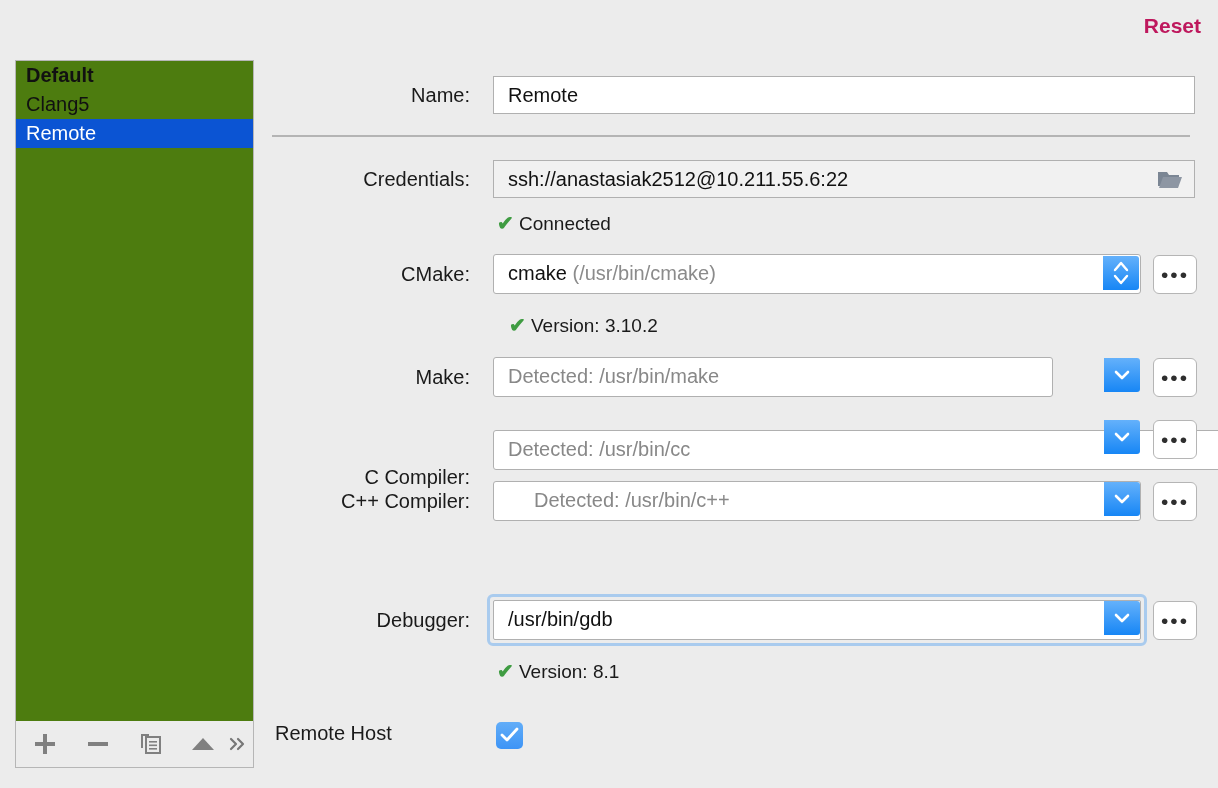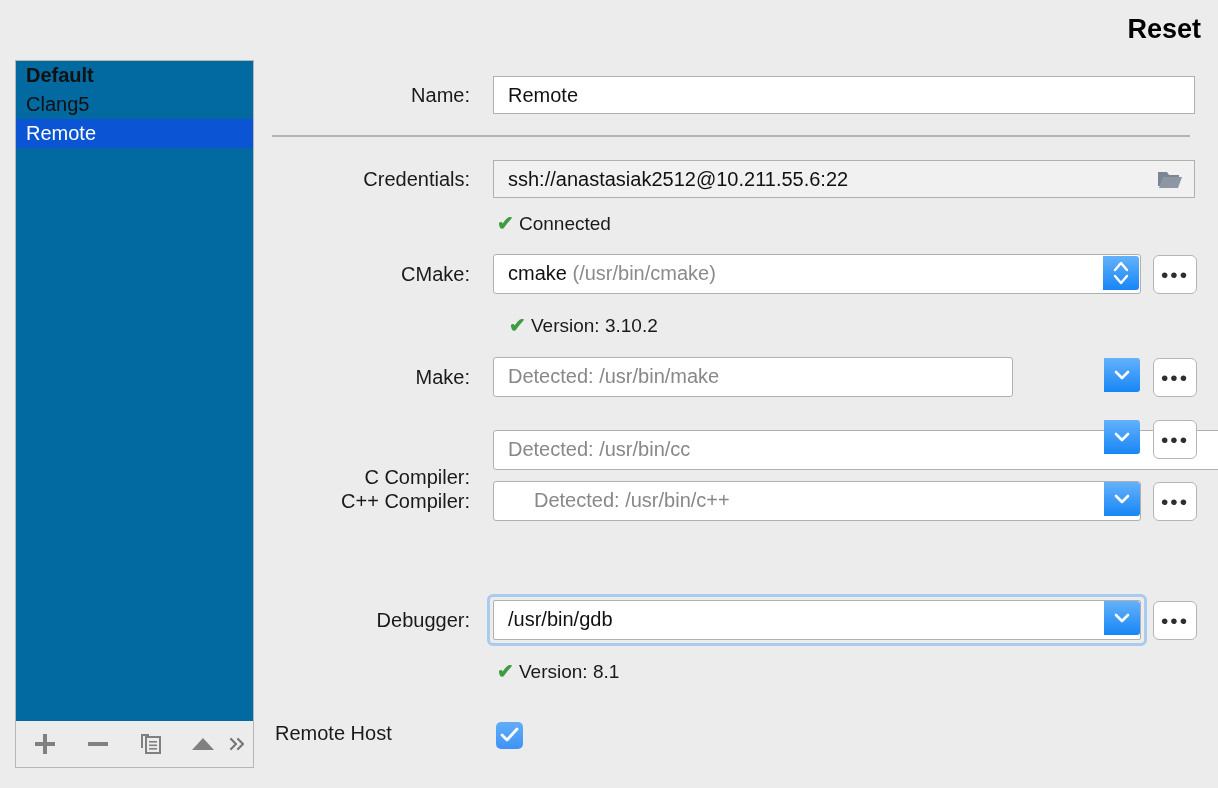--- a/index.html
+++ b/index.html
@@ -35,33 +35,33 @@
     font-weight: normal;
     font-size: 19px;
     color: #3a3a3a;
     padding: 0 9px;
     position: relative;
     top: -1px;
   }
   #reset-link {
     position: absolute;
     right: 17px; top: 14px;
-    font-size: 27px;
+    font-size: 21px;
     font-weight: bold;
-    color: #000000;
+    color: #be185d;
     cursor: pointer;
     white-space: nowrap;
   }
 
   
   #list-panel {
     position: absolute;
     left: 15px; top: 60px;
     width: 237px; height: 661px;
-    background: #0369a1;
+    background: #4d7c0f;
     border: 1px solid #b6b6b6;
     overflow: hidden;
   }
   .list-item {
     height: 29px;
     line-height: 29px;
     padding-left: 10px;
     font-size: 20px;
     color: #111111;
     white-space: nowrap;
@@ -305,21 +305,21 @@
   </div>
 </div>
 <div class="ellipsis-btn" style="left:1153px; top:255px;">
   <div class="dots">•••</div>
 </div>
 <div class="status" style="left:509px; top:313px;">
   <span class="check">✔</span><span>Version: 3.10.2</span>
 </div>
 
 <div class="row-label" style="top:366px;">Make:</div>
-<div class="field placeholder" style="left:493px; top:357px; width:520px; height:40px; border-radius:3px;">Detected: /usr/bin/make</div>
+<div class="field placeholder" style="left:493px; top:357px; width:560px; height:40px; border-radius:3px;">Detected: /usr/bin/make</div>
 <div class="combo-arrow" style="left:1104px; top:358px;">
   <span>
     <svg width="18" height="12" viewBox="0 0 18 12">
         <path d="M3 3 L9 9 L15 3" fill="none" stroke="#ffffff" stroke-width="2.6" stroke-linecap="round" stroke-linejoin="round"></path>
       </svg>
   </span>
 </div>
 <div class="ellipsis-btn" style="left:1153px; top:358px;">
   <div class="dots">•••</div>
 </div>

